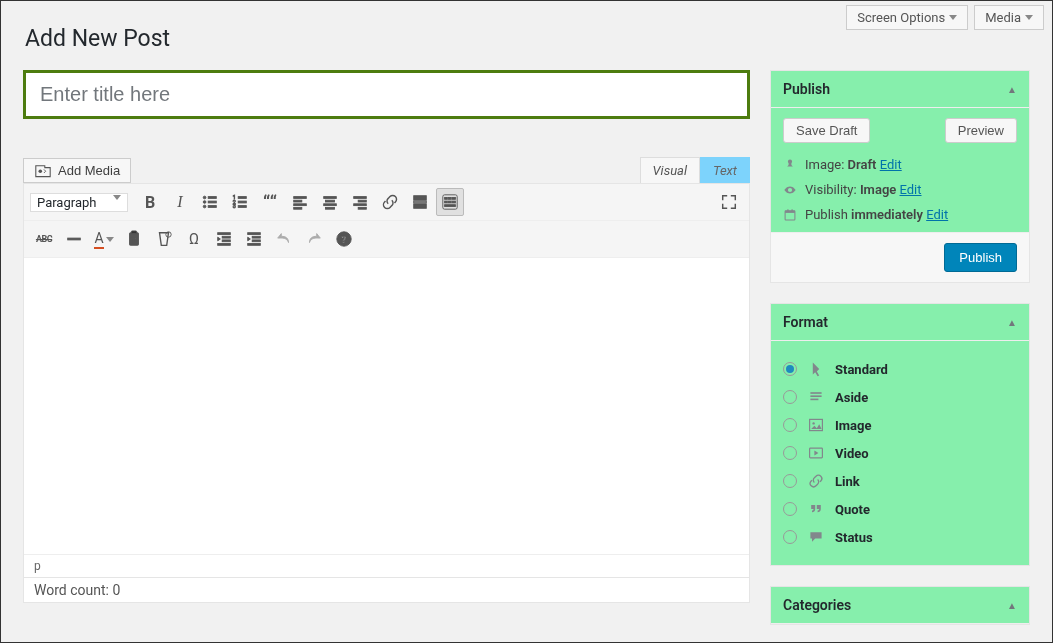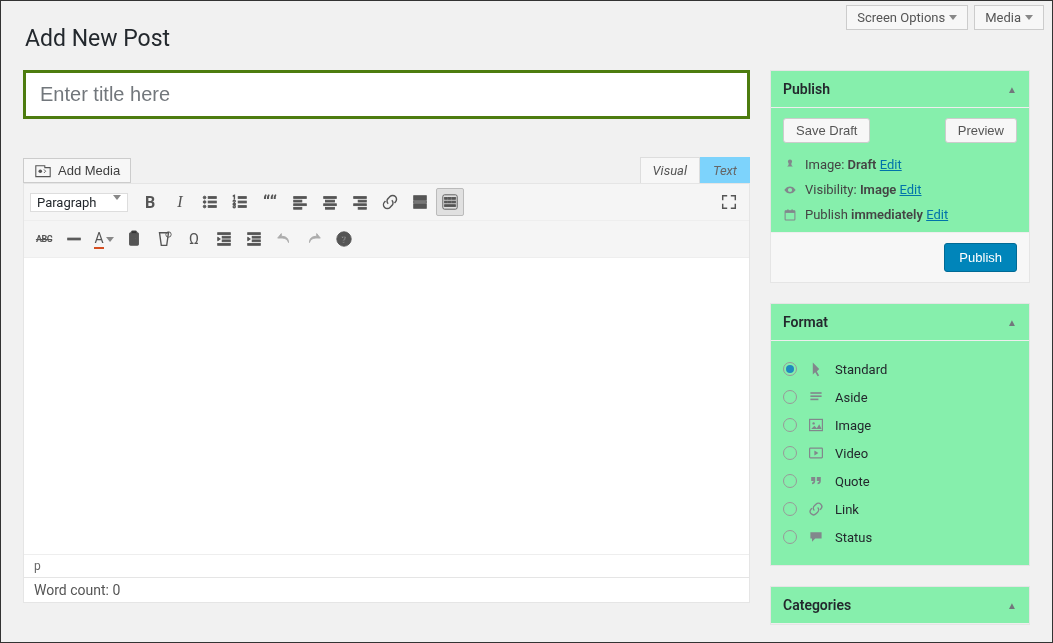--- a/index.html
+++ b/index.html
@@ -35,21 +35,21 @@
 .postbox-header .caret { font-size: 10px; color: #72777c; }
 .postbox-body { padding: 10px 12px; font-size: 13px; }
 .pub-row { display: flex; gap: 4px; margin-bottom: 14px; }
 .wp-btn { background: #f7f7f7; border: 1px solid #ccc; padding: 4px 12px; font-size: 13px; color: #555; cursor: pointer; border-radius: 3px; }
 .wp-btn-primary { background: #0085ba; border: 1px solid #006a95; color: #fff; padding: 6px 14px; font-size: 13px; cursor: pointer; border-radius: 3px; float: right; }
 .pub-meta { display: flex; align-items: center; gap: 8px; margin: 10px 0; font-size: 13px; color: #444; }
 .pub-meta svg { width: 14px; height: 14px; fill: #82878c; }
 .pub-meta b { font-weight: 600; }
 .edit-link { color: #0073aa; text-decoration: underline; cursor: pointer; font-size: 13px; }
 .pub-actions { border-top: 1px solid #eee; margin: 10px -12px -10px; padding: 10px 12px; overflow: hidden; background: #f7f7f7; }
-.fmt-list { list-style: none; padding: 4px 0; }
+.fmt-list { list-style: none; padding: 4px 0; font-weight: bold; }
 .fmt-list li { display: flex; align-items: center; gap: 10px; padding: 5px 0; cursor: pointer; }
 .radio { width: 14px; height: 14px; border: 1px solid #999; border-radius: 50%; display: flex; align-items: center; justify-content: center; }
 .radio.checked::after { content: ""; width: 8px; height: 8px; background: #1e8cbe; border-radius: 50%; }
 .fmt-icon { width: 18px; height: 18px; display: flex; align-items: center; justify-content: center; }
 .fmt-icon svg { width: 16px; height: 16px; fill: #82878c; }
 .tri-down { width: 0; height: 0; border-left: 4px solid transparent; border-right: 4px solid transparent; border-top: 5px solid #888; display: inline-block; }
 .abc { font-size: 9px; font-weight: bold; letter-spacing: -0.5px; }
 .strike-a { text-decoration: line-through; }
 .underline-a { border-bottom: 2px solid #d54e21; padding-bottom: 1px; }
 </style>
@@ -333,33 +333,33 @@
                     <rect x="2" y="4" width="16" height="12" rx="1" fill="none" stroke="#82878c" stroke-width="1.5"></rect>
                     <path d="M8 7v6l5-3z"></path>
                   </svg>
                 </span>
                 <span>Video</span>
               </li>
               <li>
                 <span class="radio"></span>
                 <span class="fmt-icon">
                   <svg viewBox="0 0 20 20">
+                    <path d="M8 12a4 4 0 010-6l2-2a4 4 0 016 6l-1 1M12 8a4 4 0 010 6l-2 2a4 4 0 01-6-6l1-1" fill="none" stroke="#82878c" stroke-width="1.6"></path>
+                  </svg>
+                </span>
+                <span>Link</span>
+              </li>
+              <li>
+                <span class="radio"></span>
+                <span class="fmt-icon">
+                  <svg viewBox="0 0 20 20">
                     <path d="M4 5h5v5c0 3-2 4-4 4v-2c1 0 2-1 2-2H4zM11 5h5v5c0 3-2 4-4 4v-2c1 0 2-1 2-2h-3z"></path>
                   </svg>
                 </span>
                 <span>Quote</span>
-              </li>
-              <li>
-                <span class="radio"></span>
-                <span class="fmt-icon">
-                  <svg viewBox="0 0 20 20">
-                    <path d="M8 12a4 4 0 010-6l2-2a4 4 0 016 6l-1 1M12 8a4 4 0 010 6l-2 2a4 4 0 01-6-6l1-1" fill="none" stroke="#82878c" stroke-width="1.6"></path>
-                  </svg>
-                </span>
-                <span>Link</span>
               </li>
               <li>
                 <span class="radio"></span>
                 <span class="fmt-icon">
                   <svg viewBox="0 0 20 20">
                     <path d="M3 4h14v8H9l-4 4v-4H3z"></path>
                   </svg>
                 </span>
                 <span>Status</span>
               </li>

